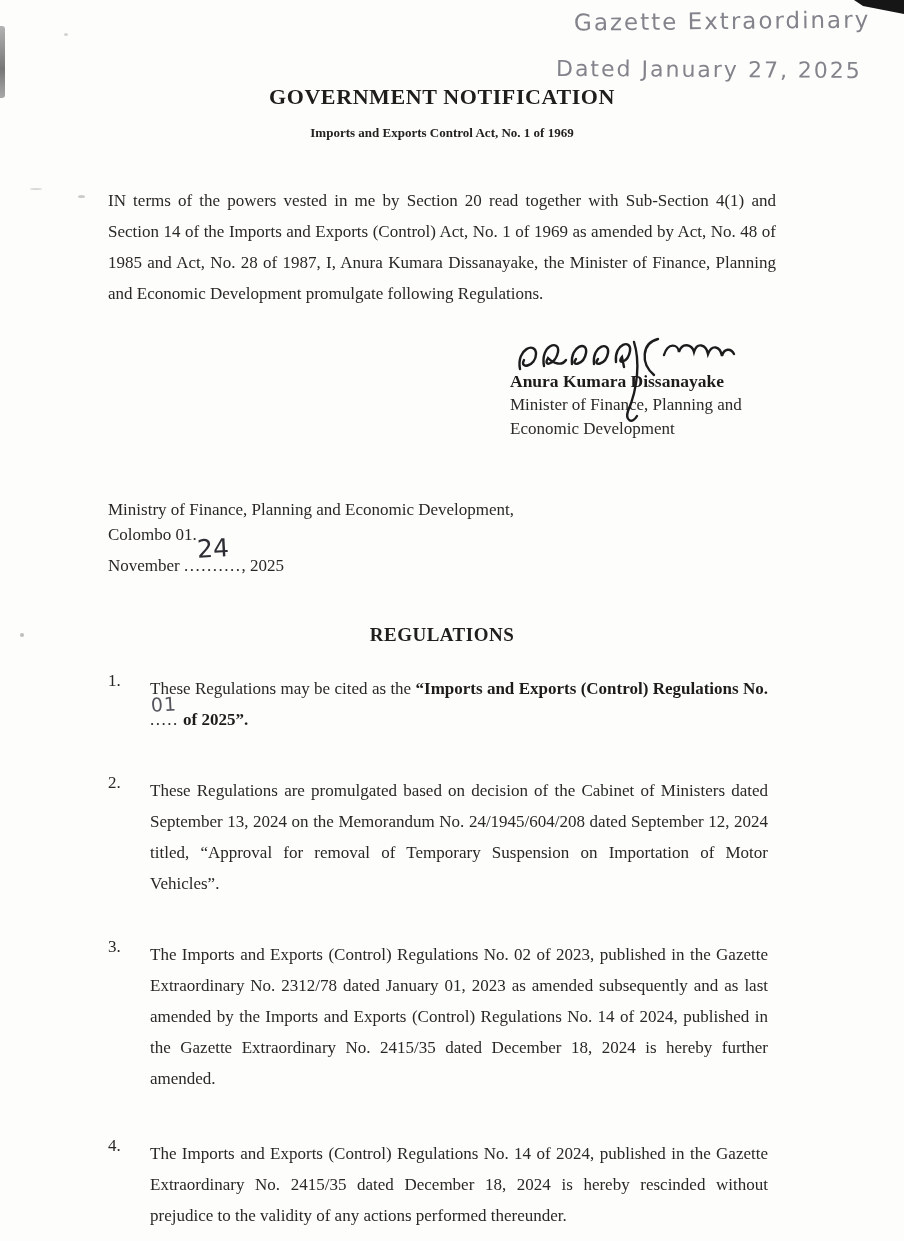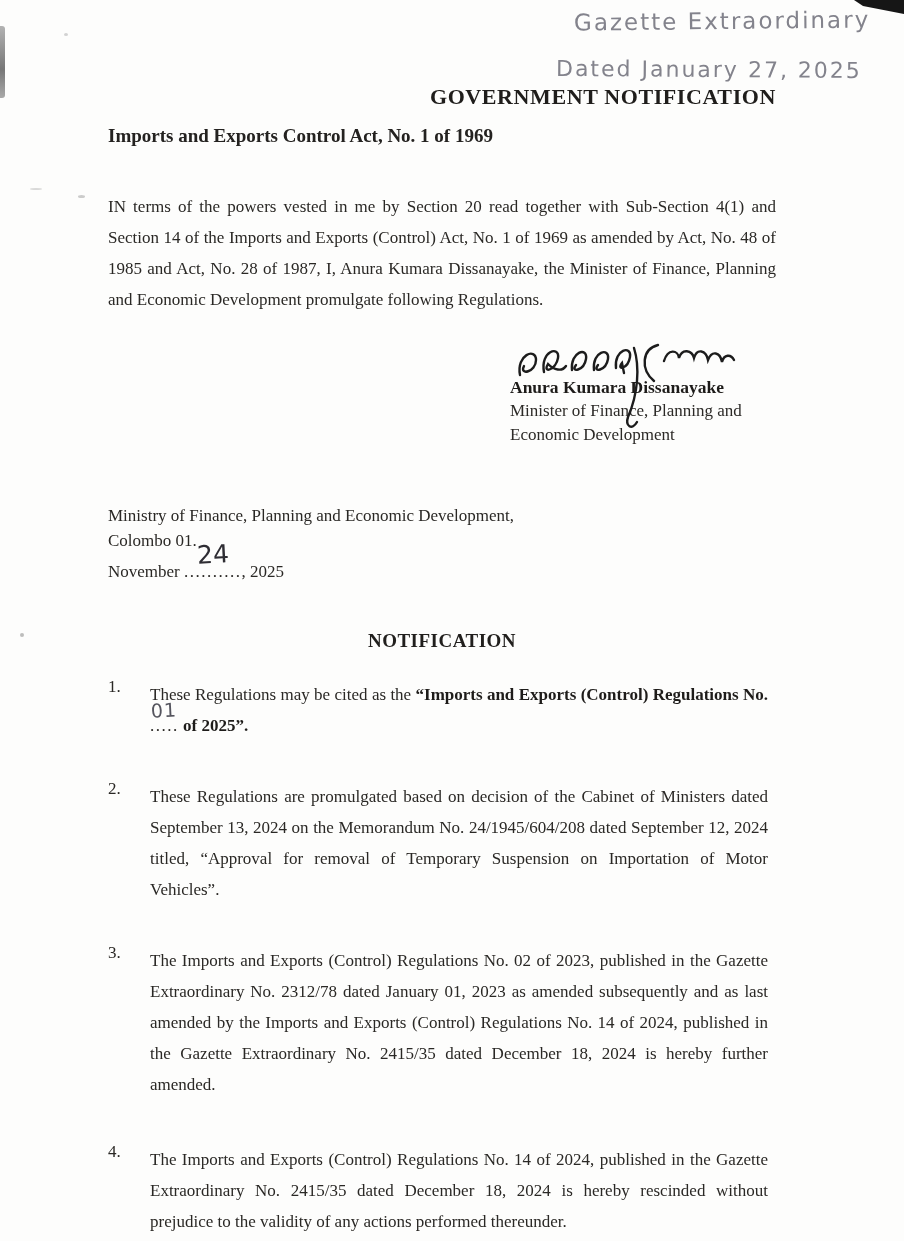--- a/index.html
+++ b/index.html
@@ -38,29 +38,29 @@
   }
   .hand-note.l1{left:574px;top:8px;font-size:23px;transform:rotate(-.6deg);}
   .hand-note.l2{left:636px;top:34px;font-size:23px;letter-spacing:3px;}
   .hand-note.l3{left:556px;top:57px;font-size:22px;transform:rotate(.4deg);}
   
   .content{
     position:absolute;left:108px;top:0;width:668px;
   }
   .doc-title{
     margin:84px 0 0 0;
-    text-align:right;
+    text-align:center;
     font-size:22px;font-weight:bold;
     letter-spacing:.6px;
     color:#1f1d1b;
   }
   .doc-subtitle{
     margin:15px 0 0 0;
-    text-align:left;
-    font-size:19px;font-weight:bold;
+    text-align:center;
+    font-size:13px;font-weight:bold;
     color:#242220;
   }
   .preamble{
     margin:44px 0 0 0;
     font-size:17px;line-height:31px;
     text-align:justify;
   }
   
   .sig-block{
     position:relative;
@@ -153,21 +153,21 @@
       <div class="sig-role">Minister of Finance, Planning and</div>
       <div class="sig-role">Economic Development</div>
     </div>
 
     <div class="address">
       <div>Ministry of Finance, Planning and Economic Development,</div>
       <div>Colombo 01.</div>
       <div class="date-line"><span>November </span><span class="blank date-blank"><span class="dots">..........</span><span class="hand">24</span></span><span>, 2025</span></div>
     </div>
 
-    <h3 class="reg-heading">NOTIFICATION</h3>
+    <h3 class="reg-heading">REGULATIONS</h3>
 
     <div class="reg-list">
 
       <div class="reg-item i1">
         <span class="num">1.</span>
         <p class="item-text"><span>These Regulations may be cited as the </span><b>“Imports and Exports (Control) Regulations No. </b><span class="blank item-blank"><span class="dots">.....</span><span class="hand">01</span></span><b> of 2025”.</b></p>
       </div>
 
       <div class="reg-item i2">
         <span class="num">2.</span>

